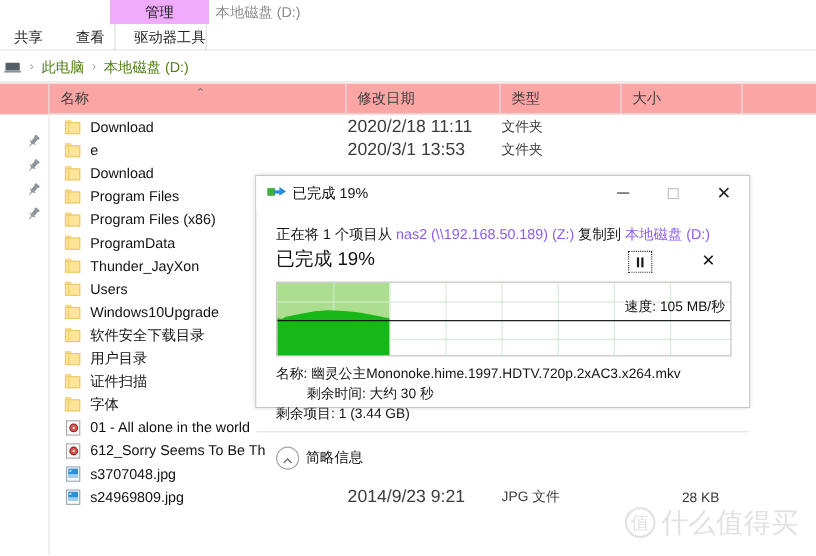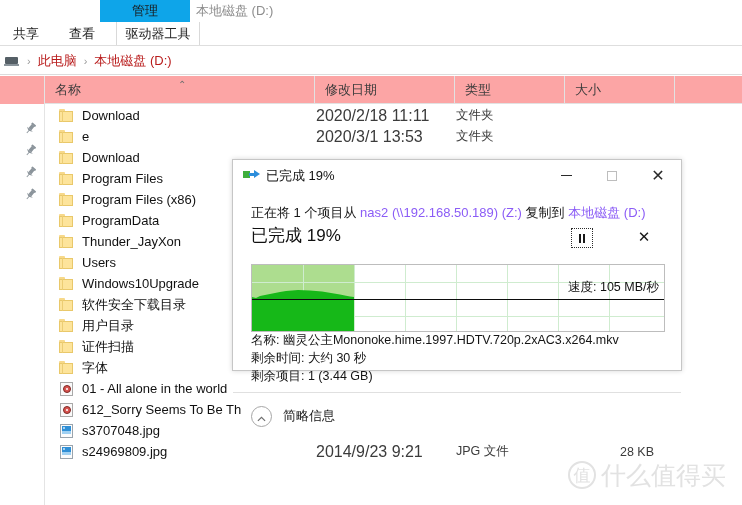--- a/index.html
+++ b/index.html
@@ -9,45 +9,45 @@
     font-family:"Liberation Sans","DejaVu Sans",sans-serif;
     font-size:12.5px;
     color:#000;
     overflow:hidden;
     position:relative;
   }
   
   #ribbon{position:absolute;left:0;top:0;width:742px;height:46px;background:#fff;}
   #ribbon .ctx-tab{
     position:absolute;left:100px;top:0;width:90px;height:22px;
-    background:#0ea5e9;color:#1a1a1a;font-size:13px;
+    background:#f0abfc;color:#1a1a1a;font-size:13px;
     display:flex;align-items:center;justify-content:center;
   }
   #ribbon .win-title{
     position:absolute;left:196px;top:1px;height:20px;
     display:flex;align-items:center;color:#8d8d8d;font-size:13px;
   }
   #ribbon .tabrow{position:absolute;left:0;top:22px;height:24px;width:742px;padding-left:48px;}
   #ribbon .tab{
     position:absolute;top:0;height:24px;display:flex;align-items:center;
     justify-content:center;font-size:13px;color:#262626;
   }
   #ribbon .tab.t1{left:4px;width:44px;}
   #ribbon .tab.t2{left:60px;width:44px;}
-  #ribbon .tab.t3{left:116px;width:82px;border-left:1px solid #d9d9d9;border-right:1px solid #d9d9d9;background:#fff;}
+  #ribbon .tab.t3{left:104px;width:82px;border-left:1px solid #d9d9d9;border-right:1px solid #d9d9d9;background:#fff;justify-content:flex-end;}
   #ribbon .ribbon-rule{position:absolute;left:0;top:45px;width:742px;height:1px;background:#dedede;}
 
   
   #addressbar{position:absolute;left:0;top:46px;width:742px;height:29px;background:#fff;}
   #addressbar .crumbs{position:absolute;left:0;top:0;height:29px;display:flex;align-items:center;gap:0;}
   .pc-icon{margin-left:4px;width:16px;height:16px;position:relative;display:inline-block;}
   .pc-icon .scr{position:absolute;left:1px;top:4px;width:13px;height:7px;background:#555f66;border-radius:1px;}
   .pc-icon .base{position:absolute;left:0px;top:11px;width:15px;height:2px;background:#8a949b;}
   .chev{color:#9a9a9a;font-size:11px;padding:0 7px;}
-  .crumb-text{font-size:13px;color:#b91c1c;text-align:right;}
+  .crumb-text{font-size:13px;color:#4d7c0f;text-align:right;}
   #addressbar .ab-rule{position:absolute;left:0;top:28px;width:742px;height:1px;background:#dcdcdc;}
 
   
   #colheaders{position:absolute;left:0;top:76px;width:742px;height:28px;background:#fca5a5;}
   .navpane-split{position:absolute;left:44px;top:76px;width:1px;height:429px;background:#e4e4e4;}
   .colhdr{position:absolute;top:0;height:27px;display:flex;align-items:center;
           font-size:13px;color:#3c3c3c;border-right:1px solid #e2e2e2;box-sizing:border-box;padding-left:10px;}
   .colhdr.c-name{left:45px;width:270px;}
   .colhdr.c-date{left:315px;width:140px;}
   .colhdr.c-type{left:455px;width:110px;}
@@ -108,35 +108,35 @@
   .dlg-line1{position:absolute;left:18px;top:44px;font-size:13px;color:#151515;white-space:nowrap;}
   .dlg-line1 .src,.dlg-line1 .dst{color:#8b5cf6;}
   .dlg-pct{position:absolute;left:18px;top:64px;font-size:17px;color:#101010;}
   #btn-pause{position:absolute;left:338px;top:68px;width:22px;height:20px;border:1px dotted #2c2c2c;box-sizing:border-box;
              display:flex;align-items:center;justify-content:center;gap:2px;background:#fff;}
   #btn-pause .bar{width:2px;height:9px;background:#191919;}
   #btn-cancel{position:absolute;left:400px;top:66px;width:22px;height:22px;display:flex;align-items:center;justify-content:center;
               font-size:15px;font-weight:bold;color:#151515;}
 
   
-  #graph{position:absolute;left:18px;top:96px;width:414px;height:68px;border:1px solid #bdbdbd;background:#fff;box-sizing:border-box;overflow:hidden;margin-top:8px;}
+  #graph{position:absolute;left:18px;top:96px;width:414px;height:68px;border:1px solid #bdbdbd;background:#fff;box-sizing:border-box;overflow:hidden;}
   #graph .gridv{position:absolute;top:0;width:1px;height:100%;background:#cfeccf;}
   #graph .gridh{position:absolute;left:0;width:100%;height:1px;background:#cfeccf;}
   #graph .light-band{position:absolute;left:0;top:0;width:102px;height:34px;background:#addd8f;}
   #graph .speed-label{position:absolute;right:5px;top:14px;font-size:12.5px;color:#101010;white-space:nowrap;}
   #graph .avgline{position:absolute;left:0;top:34px;width:100%;height:1px;background:#0c0c0c;z-index:4;}
   #graph svg{position:absolute;left:0;top:0;}
 
   .dlg-detail{position:absolute;left:18px;font-size:12.5px;color:#141414;white-space:nowrap;}
   .dlg-detail.d1{top:172px;}
-  .dlg-detail.d2{top:190px;}
+  .dlg-detail.d2{top:190px;margin-left:28px;}
   .dlg-detail.d3{top:208px;}
 
   .dlg-footer-rule{position:absolute;left:0;top:232px;width:448px;height:1px;background:#e0e0e0;}
-  #expander{position:absolute;left:18px;top:244px;height:24px;display:flex;align-items:center;gap:11px;}
+  #expander{position:absolute;left:18px;top:244px;height:24px;display:flex;align-items:center;gap:6px;}
   #expander .circ{width:21px;height:21px;border-radius:50%;border:1px solid #a6a6a6;box-sizing:border-box;position:relative;}
   #expander .circ .chevup{position:absolute;left:5px;top:8px;width:9px;height:9px;}
   #expander .exp-label{font-size:13px;color:#141414;}
 
   
   #watermark{position:absolute;left:568px;top:455px;width:165px;height:40px;display:flex;align-items:center;gap:5px;
              color:#e2e2e2;font-size:25px;user-select:none;}
   #watermark .wm-circle{width:28px;height:28px;border-radius:50%;border:2px solid #e2e2e2;box-sizing:border-box;
              display:flex;align-items:center;justify-content:center;font-size:17px;color:#e2e2e2;}
 </style>

